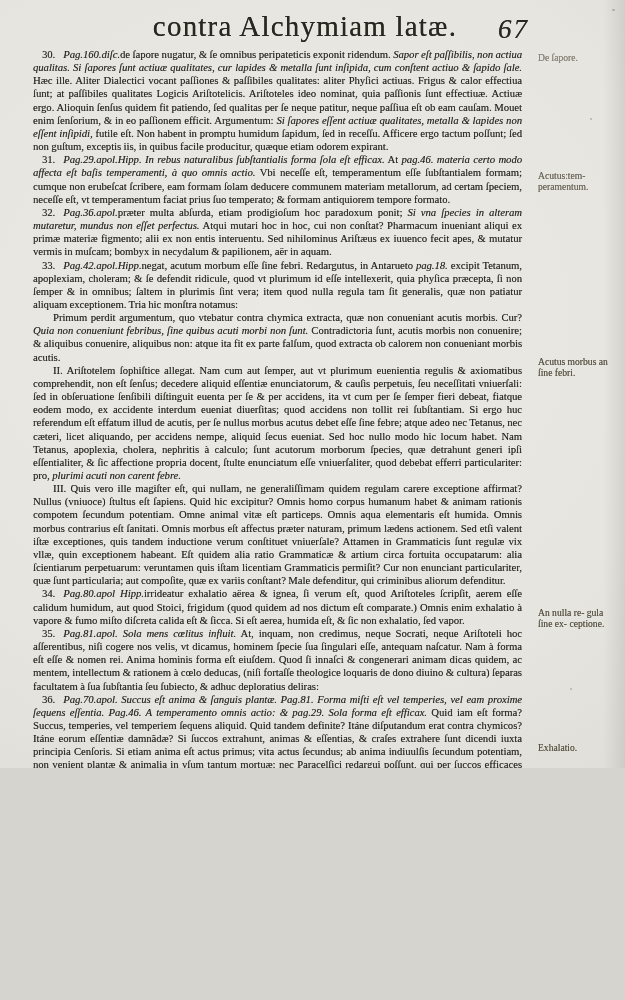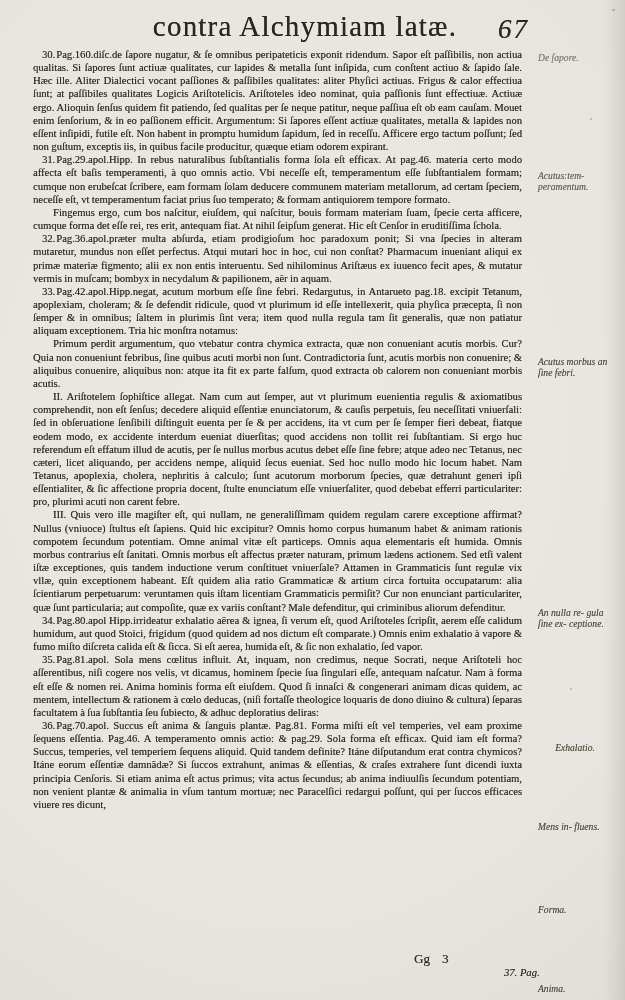--- a/index.html
+++ b/index.html
@@ -2,21 +2,21 @@
 <html><head>
 <meta charset="utf-8">
 <style>
   html,body{margin:0;padding:0;}
   body{
     width:625px;height:1000px;overflow:hidden;
     background:#d6d4ce;
     font-family:"Liberation Serif","DejaVu Serif",serif;
   }
   .page{
-    position:relative;width:625px;height:1000px;overflow:hidden;
+    position:relative;width:625px;height:768px;overflow:hidden;
     background:
       radial-gradient(ellipse 120% 90% at 45% 42%, #ebe9e4 0%, #e7e5e0 55%, #dedcd6 88%, #d3d1cb 100%);
     color:#2a2720;
   }
   
   .page::after{
     content:"";position:absolute;top:0;right:0;width:22px;height:100%;
     background:linear-gradient(to right, rgba(120,116,108,0) 0%, rgba(120,116,108,.10) 60%, rgba(120,116,108,.18) 100%);
     pointer-events:none;
   }
@@ -31,25 +31,25 @@
     font-size:27px;font-style:italic;letter-spacing:2px;
     text-shadow:0 0 .5px rgba(42,39,32,.8);
   }
   .text-block{
     position:absolute;top:48px;left:33px;width:489px;
     font-size:10.6px;line-height:13.15px;text-align:justify;
     text-shadow:.2px .2px .4px rgba(42,39,32,.55);
     word-spacing:-0.2px;
   }
   .text-block p{margin:0;}
-  .text-block .i{}
-  .text-block .num{padding-right:1px;font-style:normal;}
+  .text-block .i{font-style:italic;}
+  .text-block .num{padding-right:8px;font-style:normal;}
   .margin-note{
     position:absolute;left:538px;width:74px;
-    font-style:italic;font-size:9.6px;line-height:11.3px;
+    font-size:9.6px;line-height:11.3px;
     color:#55503f;text-shadow:0 0 .6px rgba(90,86,74,.7);
   }
   .margin-note.m0{color:#8d887c;}   
   .margin-note.m1{color:#6e685a;}
   .sig,.sig-num{
     position:absolute;top:951px;font-size:13px;
     text-shadow:.2px .2px .4px rgba(42,39,32,.6);
   }
   .sig{left:414px;}
   .sig-num{left:442px;}
@@ -65,37 +65,36 @@
 </head>
 <body>
 
 <div class="page">
   <div class="running-head">contra Alchymiam latæ.</div>
   <div class="page-number">67</div>
 
   <div class="text-block" id="text-block">
       <p style="text-indent: 9px;"><span class="num">30.</span><span class="i">Pag.160.diſc.</span><span class="r">de ſapore nugatur, &amp; ſe omnibus peripateticis exponit ridendum. </span><span class="i">Sapor eſt paſſibilis, non actiua qualitas. Si ſapores ſunt actiuæ qualitates, cur lapides &amp; metalla ſunt inſipida, cum conſtent actiuo &amp; ſapido ſale.</span><span class="r"> Hæc ille. Aliter Dialectici vocant paſſiones &amp; paſſibiles qualitates: aliter Phyſici actiuas. Frigus &amp; calor effectiua ſunt; at paſſibiles qualitates Logicis Ariſtotelicis. Ariſtoteles ideo nominat, quia paſſionis ſunt effectiuæ. Actiuæ ergo. Alioquin ſenſus quidem fit patiendo, ſed qualitas per ſe neque patitur, neque paſſiua eſt ob eam cauſam. Mouet enim ſenſorium, &amp; in eo paſſionem efficit. Argumentum: </span><span class="i">Si ſapores eſſent actiuæ qualitates, metalla &amp; lapides non eſſent inſipidi,</span><span class="r"> futile eſt. Non habent in promptu humidum ſapidum, ſed in receſſu. Afficere ergo tactum poſſunt; ſed non guſtum, exceptis iis, in quibus facile producitur, quæque etiam odorem expirant.</span></p>
       <p style="text-indent: 9px;"><span class="num">31.</span><span class="i">Pag.29.apol.Hipp. In rebus naturalibus ſubſtantialis forma ſola eſt efficax.</span><span class="r"> At </span><span class="i">pag.46. materia certo modo affecta eſt baſis temperamenti, à quo omnis actio.</span><span class="r"> Vbi neceſſe eſt, temperamentum eſſe ſubſtantialem formam; cumque non erubeſcat ſcribere, eam formam ſolam deducere communem materiam metallorum, ad certam ſpeciem, neceſſe eſt, vt temperamentum faciat prius ſuo temperato; &amp; formam antiquiorem tempore formato.</span></p>
-      <p style="text-indent: 20px;"><span class="r">Fingemus ergo, cum bos naſcitur, eiuſdem, qui naſcitur, bouis formam materiam ſuam, ſpecie certa afficere, cumque forma det eſſe rei, res erit, antequam fiat. At nihil ſeipſum generat. Hic eſt Cenſor in eruditiſſima ſchola.</span></p>
       <p style="text-indent: 9px;"><span class="num">32.</span><span class="i">Pag.36.apol.</span><span class="r">præter multa abſurda, etiam prodigioſum hoc paradoxum ponit; </span><span class="i">Si vna ſpecies in alteram mutaretur, mundus non eſſet perfectus.</span><span class="r"> Atqui mutari hoc in hoc, cui non conſtat? Pharmacum inueniant aliqui ex primæ materiæ figmento; alii ex non entis interuentu. Sed nihilominus Ariſtæus ex iuuenco fecit apes, &amp; mutatur vermis in muſcam; bombyx in necydalum &amp; papilionem, aër in aquam.</span></p>
       <p style="text-indent: 9px;"><span class="num">33.</span><span class="i">Pag.42.apol.Hipp.</span><span class="r">negat, acutum morbum eſſe ſine febri. Redargutus, in Antarueto </span><span class="i">pag.18.</span><span class="r"> excipit Tetanum, apoplexiam, choleram; &amp; ſe defendit ridicule, quod vt plurimum id eſſe intellexerit, quia phyſica præcepta, ſi non ſemper &amp; in omnibus; ſaltem in plurimis ſint vera; item quod nulla regula tam ſit generalis, quæ non patiatur aliquam exceptionem. Tria hic monſtra notamus:</span></p>
       <p style="text-indent: 20px;"><span class="r">Primum perdit argumentum, quo vtebatur contra chymica extracta, quæ non conueniant acutis morbis. Cur? </span><span class="i">Quia non conueniunt febribus, ſine quibus acuti morbi non ſunt.</span><span class="r"> Contradictoria ſunt, acutis morbis non conuenire; &amp; aliquibus conuenire, aliquibus non: atque ita fit ex parte falſum, quod extracta ob calorem non conueniant morbis acutis.</span></p>
       <p style="text-indent: 20px;"><span class="r">II. Ariſtotelem ſophiſtice allegat. Nam cum aut ſemper, aut vt plurimum euenientia regulis &amp; axiomatibus comprehendit, non eſt ſenſus; decedere aliquid eſſentiæ enunciatorum, &amp; cauſis perpetuis, ſeu neceſſitati vniuerſali: ſed in obſeruatione ſenſibili diſtinguit euenta per ſe &amp; per accidens, ita vt cum per ſe ſemper fieri debeat, fiatque eodem modo, ex accidente interdum eueniat diuerſitas; quod accidens non tollit rei ſubſtantiam. Si ergo huc referendum eſt effatum illud de acutis, per ſe nullus morbus acutus debet eſſe ſine febre; atque adeo nec Tetanus, nec cæteri, licet aliquando, per accidens nempe, aliquid ſecus eueniat. Sed hoc nullo modo hic locum habet. Nam Tetanus, apoplexia, cholera, nephritis à calculo; ſunt acutorum morborum ſpecies, quæ detrahunt generi ipſi eſſentialiter, &amp; ſic affectione propria docent, ſtulte enunciatum eſſe vniuerſaliter, quod debebat efferri particulariter: pro, </span><span class="i">plurimi acuti non carent febre.</span></p>
       <p style="text-indent: 20px;"><span class="r">III. Quis vero ille magiſter eſt, qui nullam, ne generaliſſimam quidem regulam carere exceptione affirmat? Nullus (vniuoce) ſtultus eſt ſapiens. Quid hic excipitur? Omnis homo corpus humanum habet &amp; animam rationis compotem ſecundum potentiam. Omne animal vitæ eſt particeps. Omnis aqua elementaris eſt humida. Omnis morbus contrarius eſt ſanitati. Omnis morbus eſt affectus præter naturam, primum lædens actionem. Sed etſi valent iſtæ exceptiones, quis tandem inductione verum conſtituet vniuerſale? Attamen in Grammaticis ſunt regulæ vix vllæ, quin exceptionem habeant. Eſt quidem alia ratio Grammaticæ &amp; artium circa fortuita occupatarum: alia ſcientiarum perpetuarum: veruntamen quis iſtam licentiam Grammaticis permiſit? Cur non enunciant particulariter, quæ ſunt particularia; aut compoſite, quæ ex variis conſtant? Male defenditur, qui criminibus aliorum defenditur.</span></p>
       <p style="text-indent: 9px;"><span class="num">34.</span><span class="i">Pag.80.apol Hipp.</span><span class="r">irrideatur exhalatio aërea &amp; ignea, ſi verum eſt, quod Ariſtoteles ſcripſit, aerem eſſe calidum humidum, aut quod Stoici, frigidum (quod quidem ad nos dictum eſt comparate.) Omnis enim exhalatio à vapore &amp; fumo miſto diſcreta calida eſt &amp; ſicca. Si eſt aerea, humida eſt, &amp; ſic non exhalatio, ſed vapor.</span></p>
       <p style="text-indent: 9px;"><span class="num">35.</span><span class="i">Pag.81.apol. Sola mens cœlitus influit.</span><span class="r"> At, inquam, non credimus, neque Socrati, neque Ariſtoteli hoc aſſerentibus, niſi cogere nos velis, vt dicamus, hominem ſpecie ſua ſingulari eſſe, antequam naſcatur. Nam à forma eſt eſſe &amp; nomen rei. Anima hominis forma eſt eiuſdem. Quod ſi innaſci &amp; congenerari animam dicas quidem, ac mentem, intellectum &amp; rationem à cœlo deducas, (niſi fortaſſe theologice loquaris de dono diuino &amp; cultura) ſeparas facultatem à ſua ſubſtantia ſeu ſubiecto, &amp; adhuc deploratius deliras:</span></p>
       <p style="text-indent: 9px;"><span class="num">36.</span><span class="i">Pag.70.apol. Succus eſt anima &amp; ſanguis plantæ. Pag.81. Forma miſti eſt vel temperies, vel eam proxime ſequens eſſentia. Pag.46. A temperamento omnis actio: &amp; pag.29. Sola forma eſt efficax.</span><span class="r"> Quid iam eſt forma? Succus, temperies, vel temperiem ſequens aliquid. Quid tandem definite? Itáne diſputandum erat contra chymicos? Itáne eorum eſſentiæ damnãdæ? Si ſuccos extrahunt, animas &amp; eſſentias, &amp; craſes extrahere ſunt dicendi iuxta principia Cenſoris. Si etiam anima eſt actus primus; vita actus ſecundus; ab anima indiuulſis ſecundum potentiam, non venient plantæ &amp; animalia in vſum tantum mortuæ; nec Paracelſici redargui poſſunt, qui per ſuccos efficaces viuere res dicunt,</span></p>
     </div>
 
   <div id="margin-notes">
       <div class="margin-note m0" style="top: 52px;">De ſapore.</div>
       <div class="margin-note m1" style="top: 170px;">Acutus:tem- peramentum.</div>
       <div class="margin-note m2" style="top: 356px;">Acutus morbus an ſine febri.</div>
       <div class="margin-note m3" style="top: 607px;">An nulla re- gula ſine ex- ceptione.</div>
-      <div class="margin-note m4" style="top: 742px; text-align: center;">Exhalatio.</div>
+      <div class="margin-note m4" style="top: 742px;">Exhalatio.</div>
       <div class="margin-note m5" style="top: 792px; margin-top: 29px;">Mens in- fluens.</div>
       <div class="margin-note m6" style="top: 904px;">Forma.</div>
       <div class="margin-note m7" style="top: 983px;">Anima.</div>
     </div>
 
   <span class="sig">Gg</span>
   <span class="sig-num">3</span>
   <span class="catchword">37. Pag.</span>
 
   <span class="speck" style="left:612px;top:9px;width:3px;height:2px;"></span>

